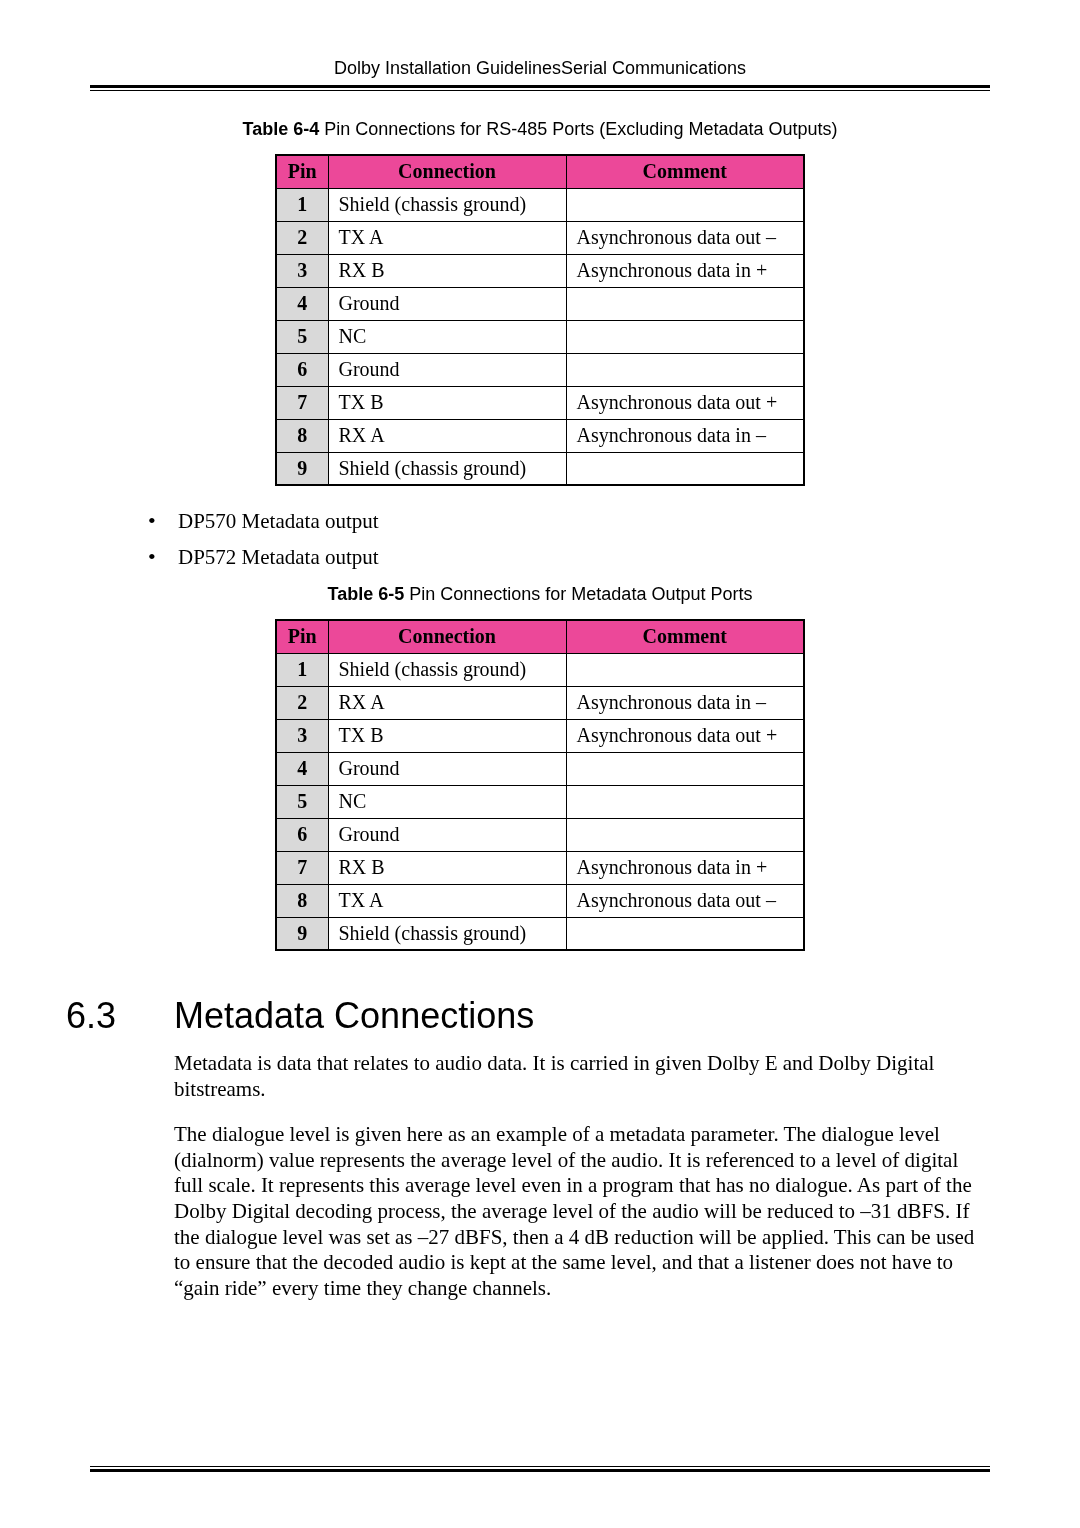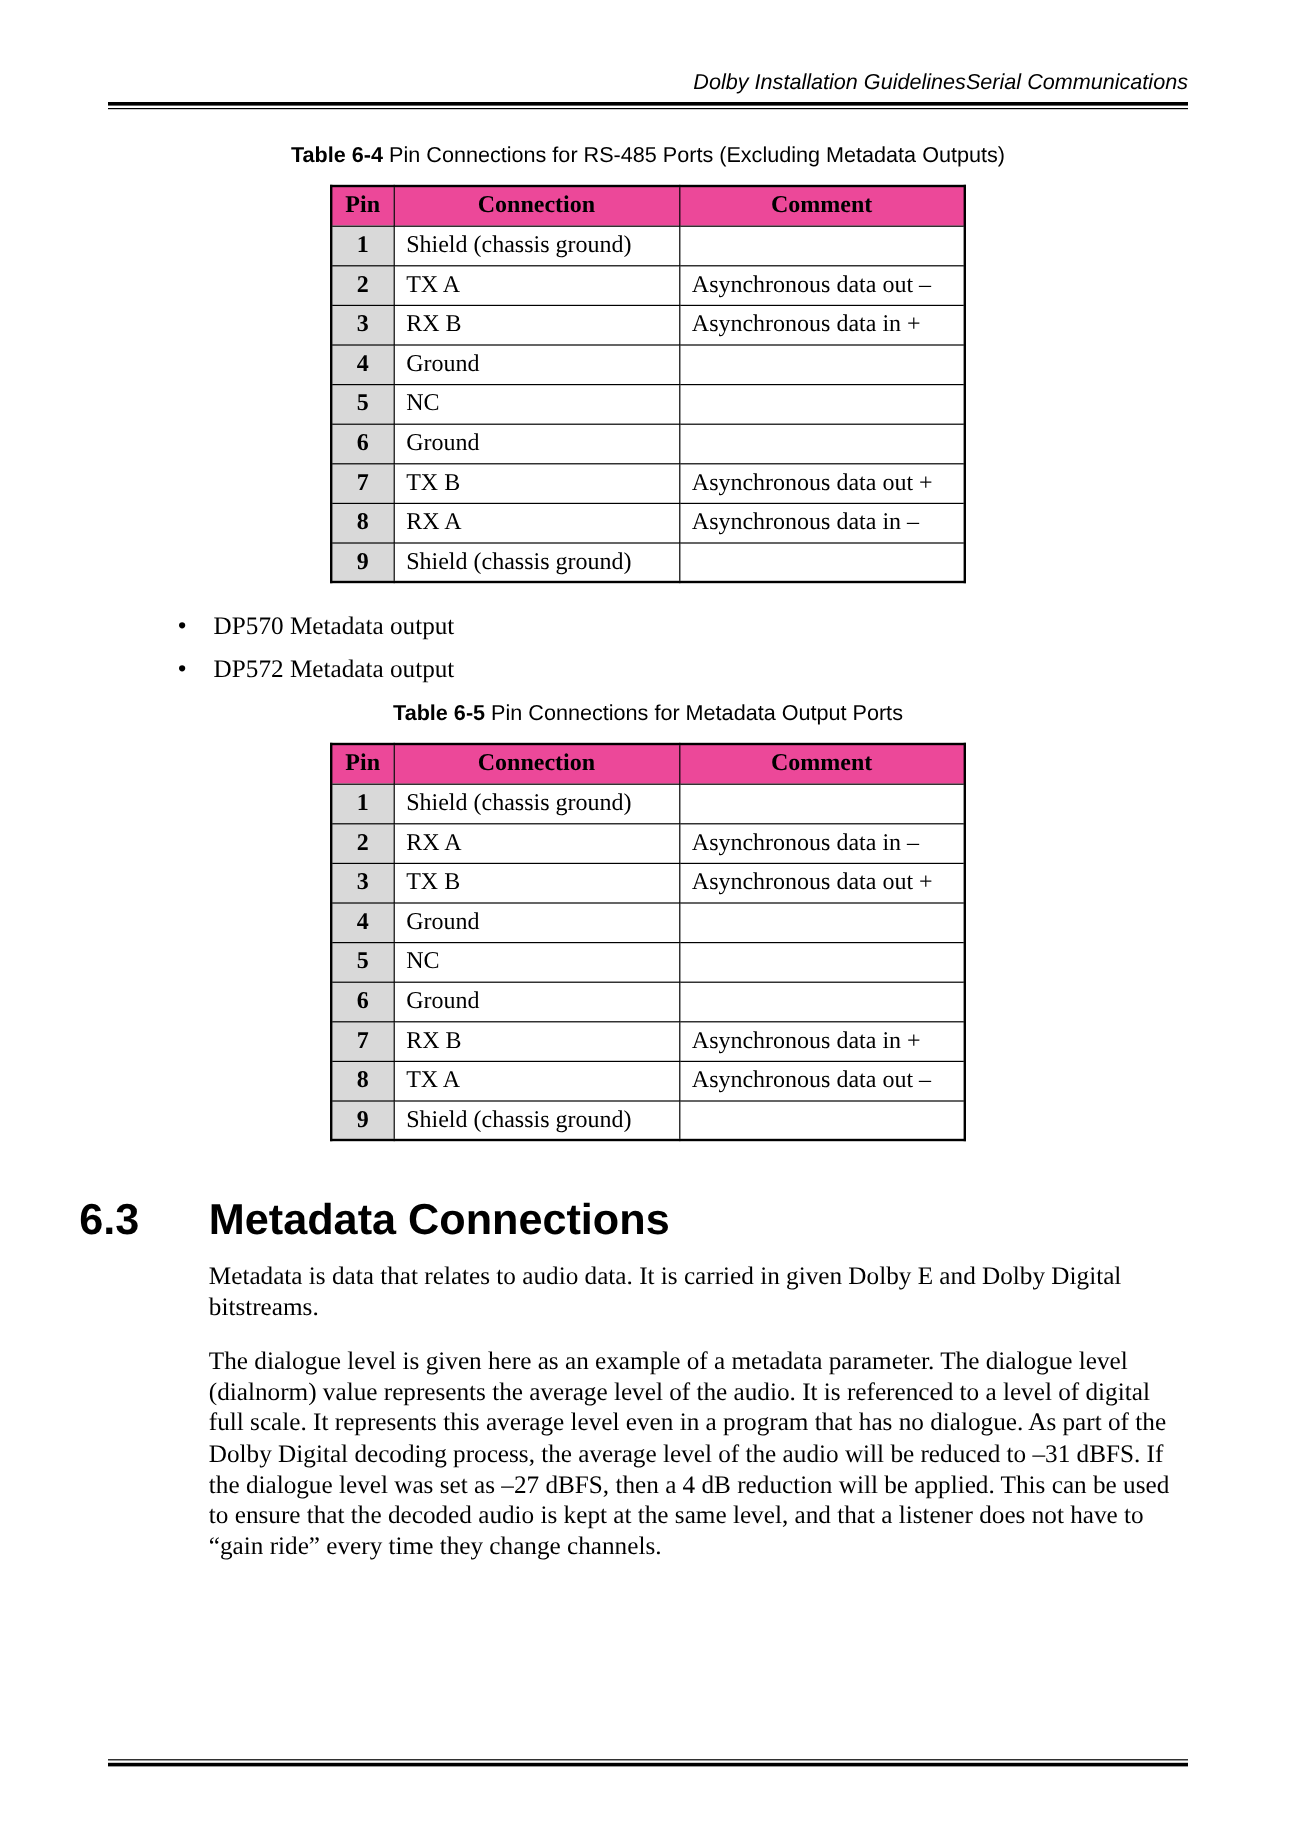--- a/index.html
+++ b/index.html
@@ -6,26 +6,25 @@
   html, body { width: 1080px; height: 1528px; }
   body {
     font-family: "Times New Roman", Times, serif;
     color: #000;
     background: #fff;
     padding: 58px 90px 40px 90px;
     position: relative;
   }
   .header-row {
     display: flex;
-    justify-content: flex-end;
+    justify-content: center;
     font-family: Arial, Helvetica, sans-serif;
     font-size: 18px;
     color: #000;
     margin-bottom: 6px;
-    font-style: italic;
   }
   .header-rule-thick { border: none; border-top: 3px solid #000; margin-bottom: 2px; }
   .header-rule-thin  { border: none; border-top: 1px solid #000; margin-bottom: 28px; }
   .table-caption {
     font-family: Arial, Helvetica, sans-serif;
     font-size: 18px;
     text-align: center;
     margin: 14px 0 14px 0;
   }
   .table-caption .bold { font-weight: bold; }
@@ -67,21 +66,21 @@
     content: "•";
     font-size: 22px;
     display: inline-block;
     width: 30px;
   }
   .section-heading {
     display: flex;
     align-items: baseline;
     margin: 44px 0 14px -24px;
     font-family: Arial, Helvetica, sans-serif;
-    font-weight: bold;
+    font-weight: normal;
   }
   .section-number { font-size: 36px; width: 108px; }
   .section-title  { font-size: 36px; }
   .body-text {
     font-size: 21px;
     line-height: 1.22;
     margin: 0 0 20px 84px;
     text-align: left;
   }
   .footer {

